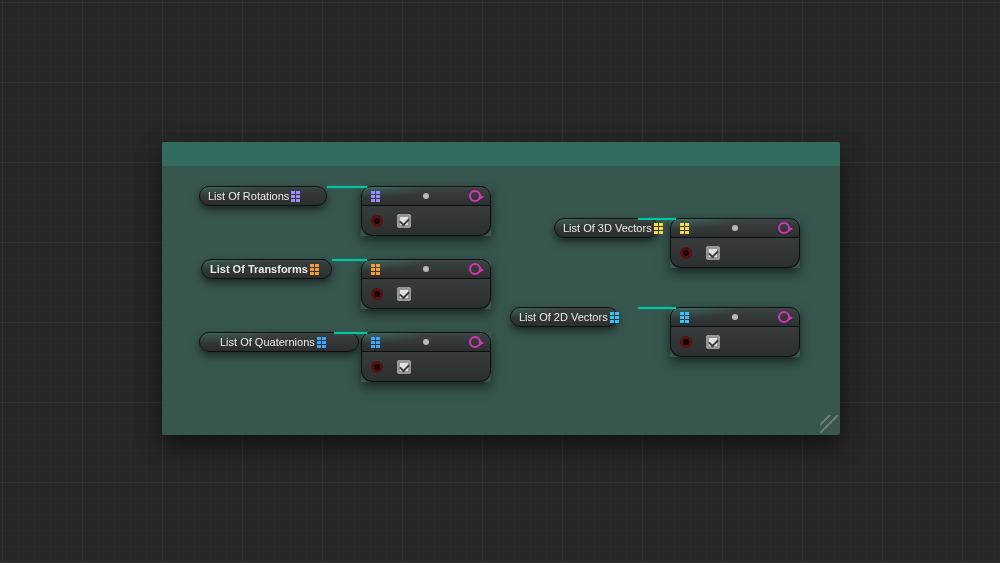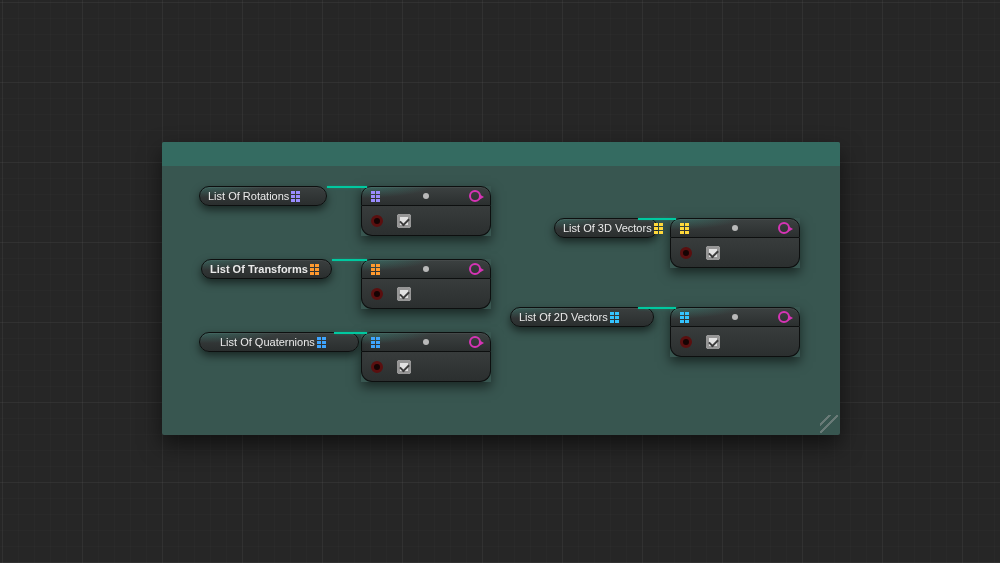--- a/index.html
+++ b/index.html
@@ -296,21 +296,21 @@
       <div class="listport lp-yellow">
         <span></span>
         <span></span>
         <span></span>
         <span></span>
         <span></span>
         <span></span>
       </div>
     </div>
     <div class="link" style="left: 638px; top: 218px; width: 38px;"></div>
-    <div class="node" style="left: 510px; top: 307px; width: 144px;">
+    <div class="node" style="left: 510px; top: 307px; width: 108px;">
       <span class="node-label">List Of 2D Vectors</span>
       <div class="listport lp-cyan">
         <span></span>
         <span></span>
         <span></span>
         <span></span>
         <span></span>
         <span></span>
       </div>
     </div>

